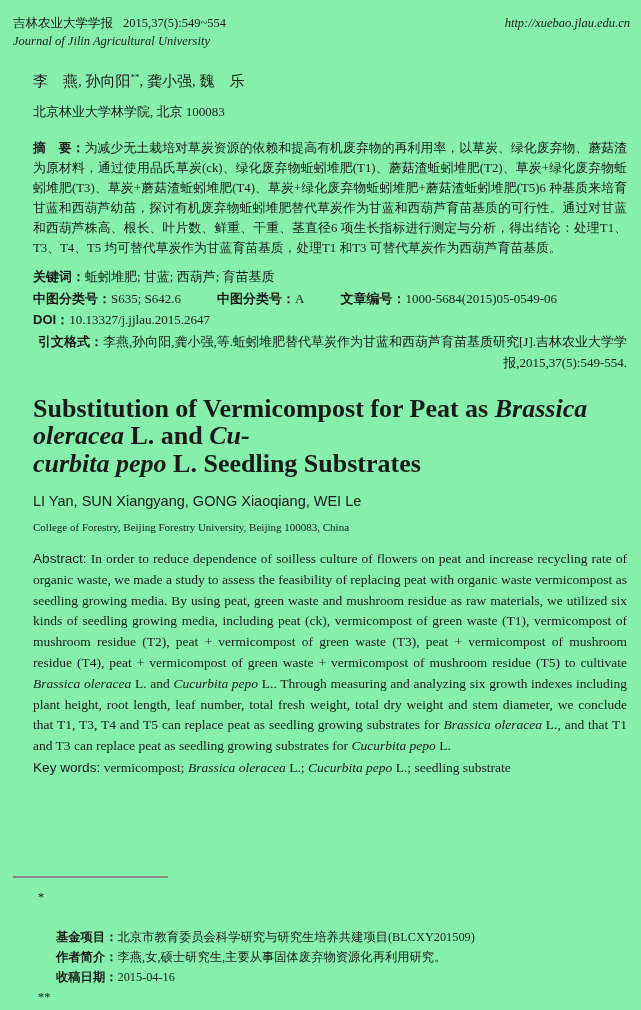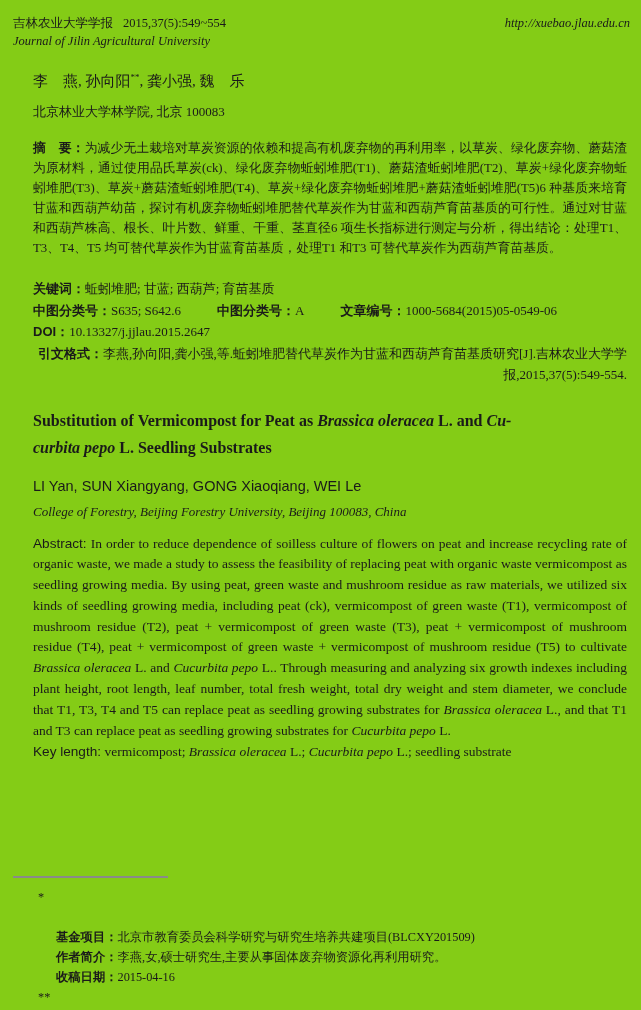--- a/index.html
+++ b/index.html
@@ -1,19 +1,19 @@
 <!DOCTYPE html>
 <html><head>
 <meta charset="utf-8">
 <style>
   html,body{margin:0;padding:0;background:#ffffff;}
   .page{
     position:relative;
     width:641px;height:1010px;
-    background:#84cc16;
+    background:#86efac;
     color:#1a1a1a;
     font-family:"Liberation Serif","DejaVu Serif",serif;
     overflow:hidden;
   }
   
   .masthead{
     display:flex;justify-content:space-between;
     padding:14px 11px 0 13px;
     font-size:12.5px;line-height:18px;
   }
@@ -31,35 +31,35 @@
   .authors-cn{margin:20px 14px 0 33px;font-size:15px;line-height:22px;}
   .affil-cn{margin:11px 14px 0 33px;font-size:13px;line-height:18px;}
   
   .abstract-cn{
     margin:17px 14px 0 33px;
     font-size:12.8px;line-height:20px;
     text-align:justify;
   }
   .lbl{font-weight:700;font-family:"Liberation Sans","DejaVu Sans",sans-serif;font-style:normal;}
   .meta{margin:0 14px 0 33px;font-size:13px;line-height:21.5px;}
-  .meta-first{margin-top:20px;}
+  .meta-first{margin-top:8px;}
   .gap{display:inline-block;width:36px;}
   .citation{padding-left:42px;text-indent:-42px;text-align:right;}
   
   .en-title{
     margin:21px 14px 0 33px;
-    font-size:16px;line-height:27.5px;font-weight:700;
+    font-size:26px;line-height:27.5px;font-weight:700;
   }
   .en-title i{font-style:italic;}
   .en-authors{
     margin:15px 14px 0 33px;
     font-family:"Liberation Sans","DejaVu Sans",sans-serif;
     font-size:14.5px;line-height:19px;
   }
-  .en-affil{margin:7px 14px 0 33px;font-style:italic;font-size:13px;line-height:18px;}
+  .en-affil{margin:7px 14px 0 33px;font-size:11px;line-height:18px;}
   .en-abstract{
     margin:13px 14px 0 33px;
     font-size:13.5px;line-height:20.8px;
     text-align:justify;
   }
   .en-keywords{margin:1px 14px 0 33px;font-size:13.5px;line-height:20.8px;}
   .en-lbl{font-family:"Liberation Sans","DejaVu Sans",sans-serif;font-size:13.6px;}
   
   .footnote{position:absolute;left:0;right:0;top:876px;}
   .fn-rule{margin-left:13px;width:155px;height:2px;background:#8a8a8a;}
@@ -99,21 +99,21 @@
 
   <div class="meta citation"><span class="lbl">引文格式：</span><span>李燕,孙向阳,龚小强,等.蚯蚓堆肥替代草炭作为甘蓝和西葫芦育苗基质研究[J].吉林农业大学学报,2015,37(5):549-554.</span></div>
 
   <h2 class="en-title"><span>Substitution of Vermicompost for Peat as </span><i>Brassica oleracea</i><span> L. and </span><i>Cu-</i><br><i>curbita pepo</i><span> L. Seedling Substrates</span></h2>
 
   <div class="en-authors">LI Yan, SUN Xiangyang, GONG Xiaoqiang, WEI Le</div>
   <div class="en-affil">College of Forestry, Beijing Forestry University, Beijing 100083, China</div>
 
   <p class="en-abstract"><span class="en-lbl">Abstract:</span><span> In order to reduce dependence of soilless culture of flowers on peat and increase recycling rate of organic waste, we made a study to assess the feasibility of replacing peat with organic waste vermicompost as seedling growing media. By using peat, green waste and mushroom residue as raw materials, we utilized six kinds of seedling growing media, including peat (ck), vermicompost of green waste (T1), vermicompost of mushroom residue (T2), peat + vermicompost of green waste (T3), peat + vermicompost of mushroom residue (T4), peat + vermicompost of green waste + vermicompost of mushroom residue (T5) to cultivate </span><i>Brassica oleracea</i><span> L. and </span><i>Cucurbita pepo</i><span> L.. Through measuring and analyzing six growth indexes including plant height, root length, leaf number, total fresh weight, total dry weight and stem diameter, we conclude that T1, T3, T4 and T5 can replace peat as seedling growing substrates for </span><i>Brassica oleracea</i><span> L., and that T1 and T3 can replace peat as seedling growing substrates for </span><i>Cucurbita pepo</i><span> L.</span></p>
 
-  <p class="en-keywords"><span class="en-lbl">Key length:</span><span> vermicompost; </span><i>Brassica oleracea</i><span> L.; </span><i>Cucurbita pepo</i><span> L.; seedling substrate</span></p>
+  <p class="en-keywords"><span class="en-lbl">Key words:</span><span> vermicompost; </span><i>Brassica oleracea</i><span> L.; </span><i>Cucurbita pepo</i><span> L.; seedling substrate</span></p>
 
   <div class="footnote">
     <div class="fn-rule"></div>
     <div class="fn-rows">
       <div class="fn-row">
         <span class="fn-marker">*</span>
         <div class="fn-body">
           <div><span class="lbl">基金项目：</span><span>北京市教育委员会科学研究与研究生培养共建项目(BLCXY201509)</span></div>
           <div><span class="lbl">作者简介：</span><span>李燕,女,硕士研究生,主要从事固体废弃物资源化再利用研究。</span></div>
           <div><span class="lbl">收稿日期：</span><span>2015-04-16</span></div>

